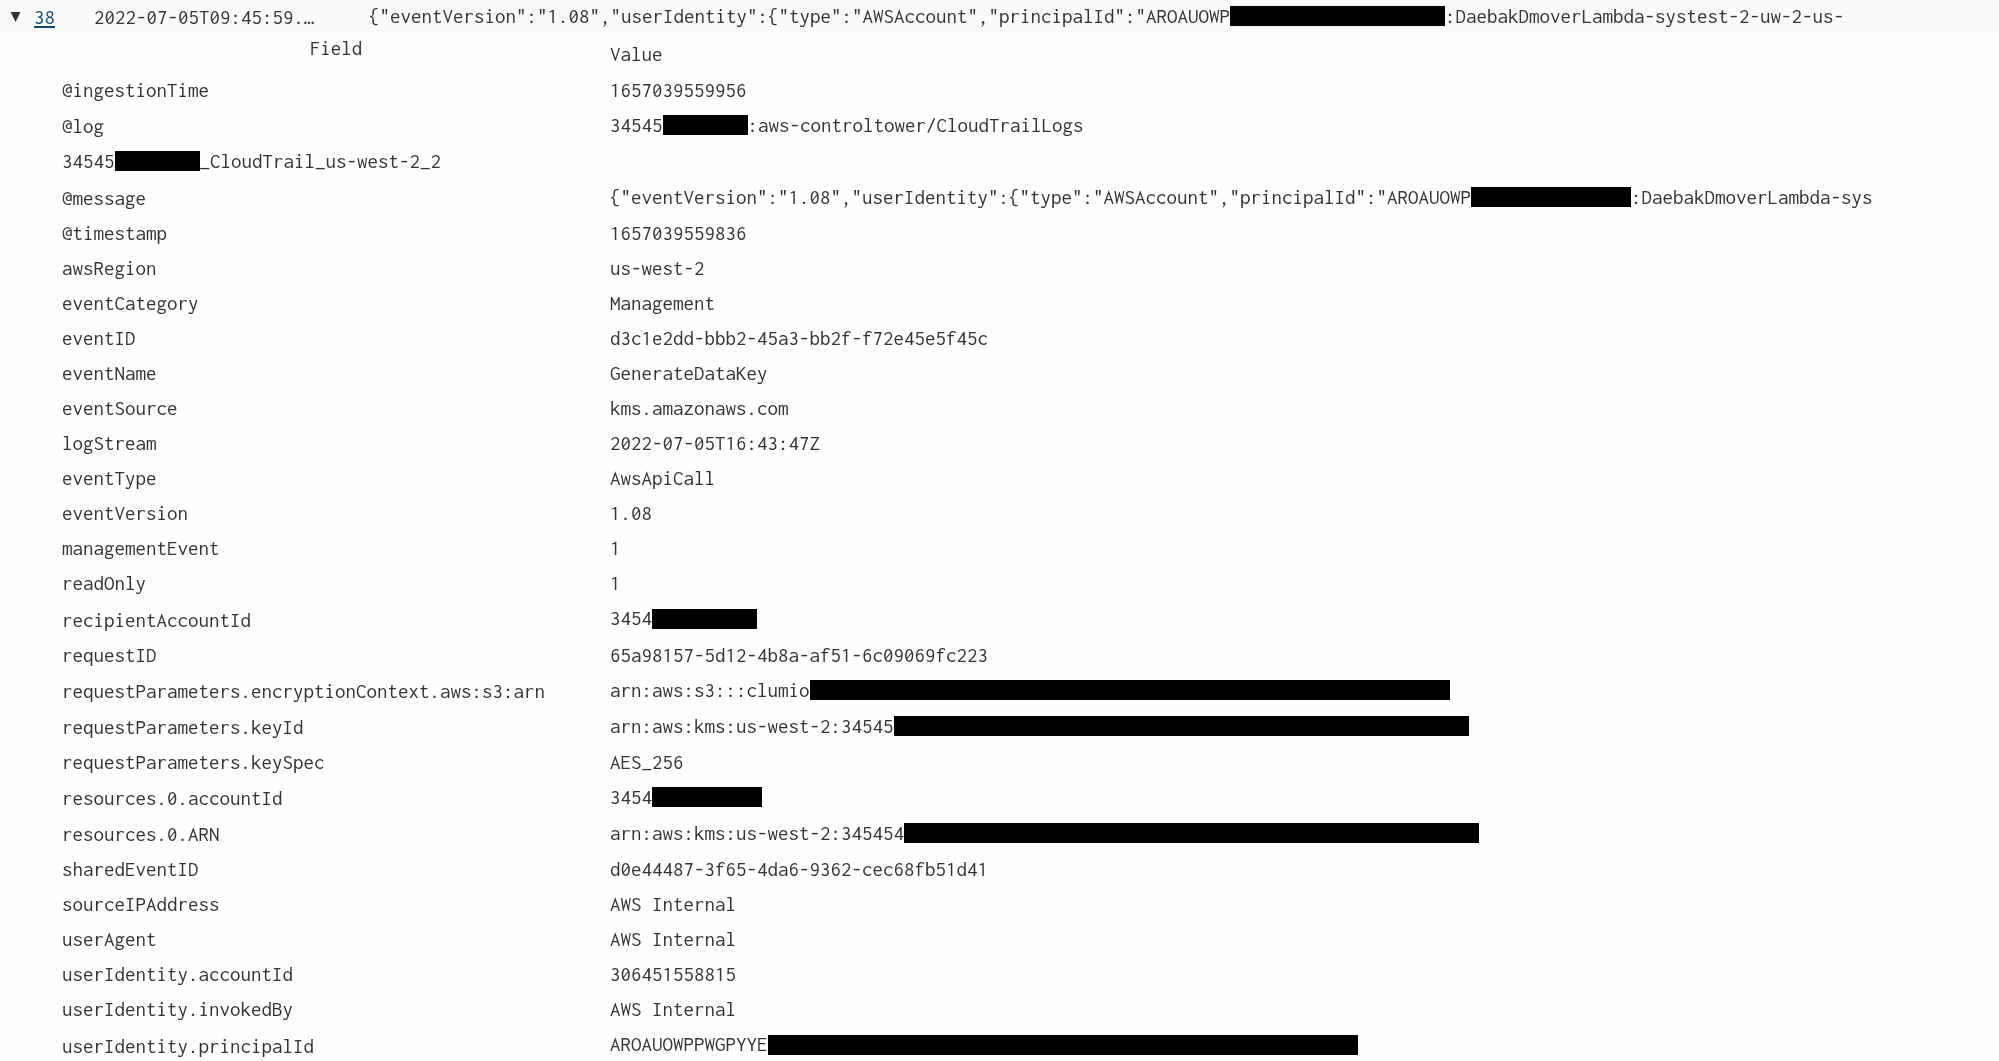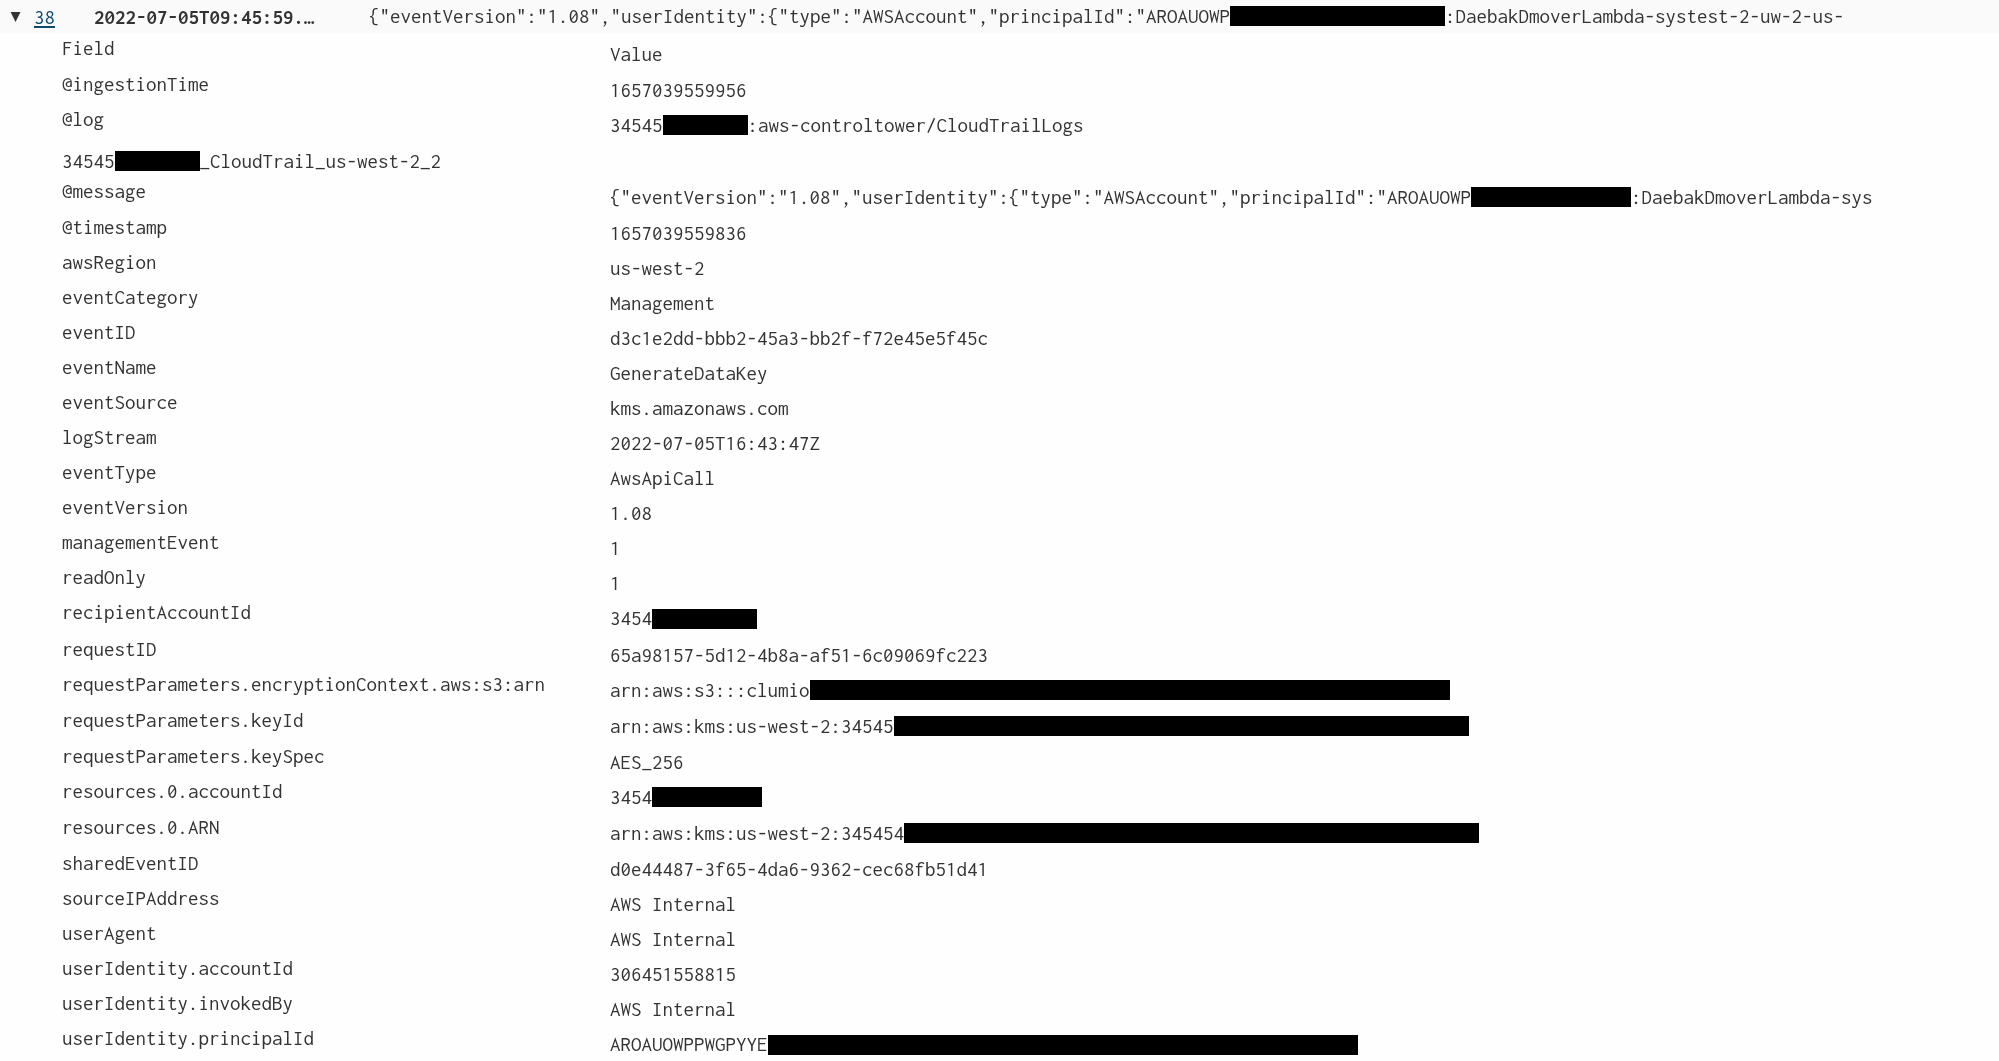--- a/index.html
+++ b/index.html
@@ -29,40 +29,39 @@
     }
     .row-number {
       width: 60px;
       color: #0c4a6e;
       text-decoration: underline;
     }
     .timestamp {
       width: 275px;
       color: #333;
       padding-right: 10px;
-      font-weight: bold;
     }
     .message-preview {
       color: #333;
       overflow: hidden;
       text-overflow: ellipsis;
       position: relative;
     }
     .details {
       padding-left: 62px;
       background: #fefefe;
     }
     .detail-header {
       display: flex;
       padding: 4px 0;
     }
     .detail-row {
       display: flex;
       padding: 3.5px 0;
-      align-items: flex-start;
+      align-items: flex-end;
     }
     .field-col {
       width: 548px;
       min-width: 548px;
       color: #333;
     }
     .value-col {
       color: #333;
       position: relative;
       margin-top: 6px;
@@ -70,20 +69,21 @@
     .redact {
       display: inline-block;
       background: #000;
       vertical-align: middle;
       height: 20px;
       position: relative;
       top: -2px;
     }
     .header-label {
       color: #333;
+      text-align: center;
     }
   </style>
 </head>
 <body>
 
 <div class="header-row">
   <span class="expand-toggle">▼</span>
   <span class="row-number">38</span>
   <span class="timestamp">2022-07-05T09:45:59.…</span>
   <span class="message-preview">

